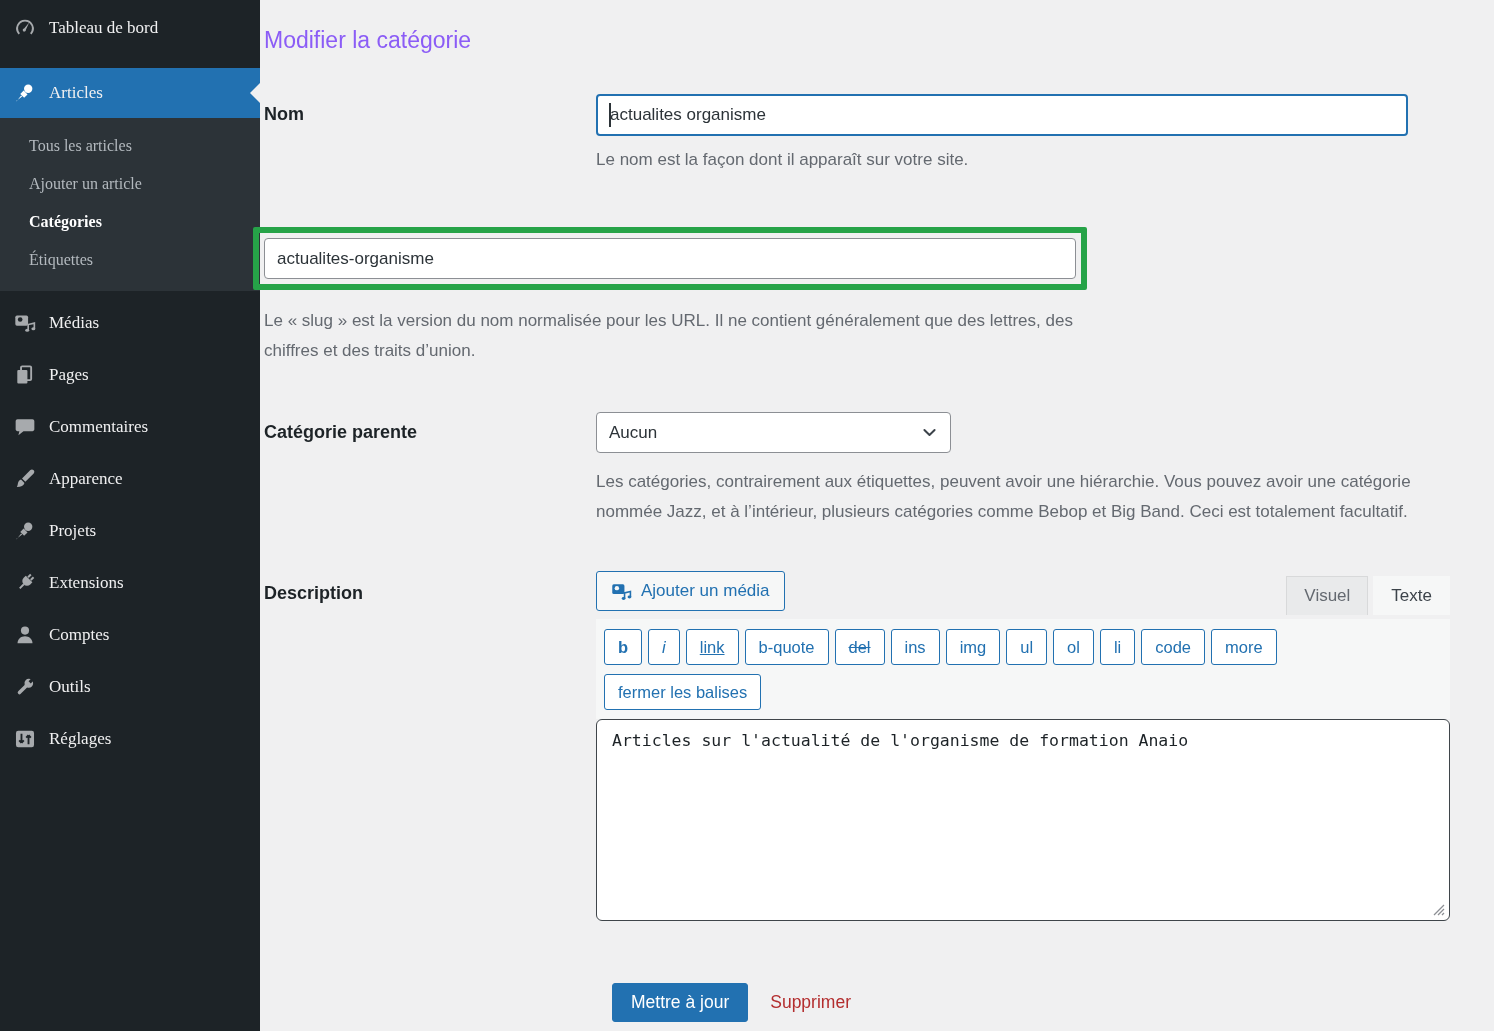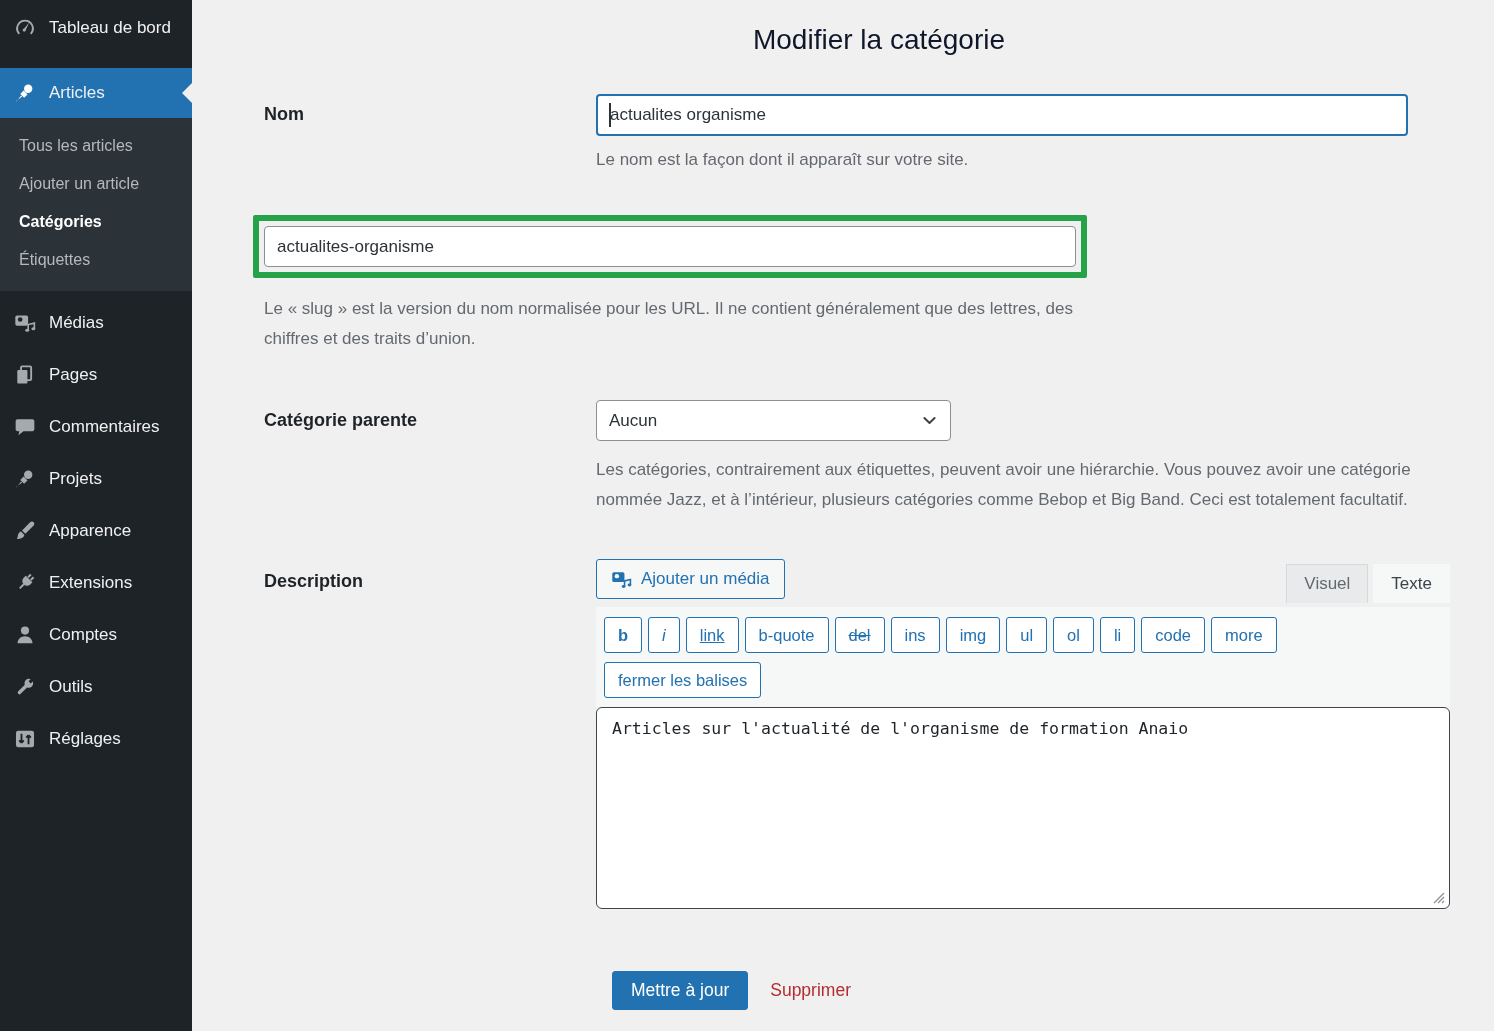--- a/index.html
+++ b/index.html
@@ -4,65 +4,65 @@
 <style>
   * { box-sizing: border-box; }
   html,body { margin:0; padding:0; }
   body {
     width:1494px; height:1031px; overflow:hidden; position:relative;
     background:#f0f0f1; color:#1d2327;
     font-family:"Liberation Sans", sans-serif;
   }
 
   
-  .sidebar { position:absolute; left:0; top:0; width:192px; height:1031px; background:#1d2327; }
+  .sidebar { position:absolute; left:0; top:0; width:260px; height:1031px; background:#1d2327;font-family:Liberation Serif, serif; }
   .mi {
     display:flex; align-items:center; height:52px; padding-left:14px; gap:13px;
     font-size:17px; color:#f0f0f1; cursor:pointer; position:relative;
   }
   .mi .ic { width:22px; height:22px; flex:none; color:#a7aaad; display:inline-flex; }
   .mi .ic svg { width:22px; height:22px; }
   .mi-dash { height:56px; }
   .mi.active { background:#2271b1; height:50px; margin-top:12px; }
   .mi.active .ic { color:#fff; }
   .mi.active .arrow {
     position:absolute; right:0; top:50%; transform:translateY(-50%);
     width:0; height:0; border:10px solid transparent; border-right:10px solid #f0f0f1; border-left:none;
   }
-  .submenu { background:#2c3338; padding:9px 6px 12px; }
+  .submenu { background:#2c3338; padding:9px 16px 12px; }
   .si { padding:10px 12px 10px 13px; font-size:16px; color:#b3b9be; cursor:pointer; }
   .si.current { color:#fff; font-weight:700; }
   .g2 { margin-top:6px; }
   .cut { fill:#1d2327; }
   .cutstroke { stroke:#1d2327; }
 
   
   .content { position:absolute; left:232px; top:0; width:1262px; height:1031px; }
   .page-inner { padding:20px 0 0 32px; }
-  h1.title { font-size:28px; font-weight:400; color:#0f172a; margin:0; line-height:40px;text-align:center; }
+  h1.title { font-size:23px; font-weight:400; color:#8b5cf6; margin:0; line-height:40px; }
 
   .row { display:flex; align-items:flex-start; }
   .label-col { width:332px; flex:none; font-size:18px; font-weight:600; color:#1d2327; padding-top:10px; }
   .field-col { flex:1; min-width:0; }
   .help { font-size:17px; color:#646970; line-height:30px; }
 
   .row-name { margin-top:34px; }
   .input-wrap { position:relative; display:inline-block; }
   .txt-input {
     height:42px; width:812px; border-radius:4px; background:#fff;
     font-family:"Liberation Sans",sans-serif; font-size:17px; color:#2c3338; padding:4px 12px; outline:none;
   }
   .focused { border:2px solid #2271b1; }
   .plain { border:1px solid #8c8f94; }
   .caret { position:absolute; left:13px; top:9px; width:2px; height:24px; background:#2c3338; }
   .row-name .help { margin-top:9px; }
 
   .row-slug { margin-top:40px; }
   .row-slug .label-col { padding-top:26px; }
-  .hl-green { display:inline-block; border:6px solid #26a348; padding:5px; margin-left:-11px; border-radius:2px; }
+  .hl-green { display:inline-block; border:6px solid #26a348; padding:5px; margin-left:-11px; border-radius:2px;margin-top:12px; }
   .row-slug .help { margin-top:16px; max-width:820px; }
 
   .row-parent { margin-top:46px; }
   .select-wrap { position:relative; width:355px; }
   .select-wrap select {
     appearance:none; -webkit-appearance:none; width:355px; height:41px;
     border:1px solid #8c8f94; border-radius:4px; background:#fff; color:#2c3338;
     font-family:"Liberation Sans",sans-serif; font-size:17px; padding:0 42px 0 12px; outline:none;
   }
   .select-wrap .chev { position:absolute; right:13px; top:12px; pointer-events:none; display:inline-flex; }
@@ -177,36 +177,36 @@
       <svg viewBox="0 0 20 20" fill="currentColor">
           <path d="M3.2 3h13.6c.9 0 1.7.8 1.7 1.7v7.4c0 .9-.8 1.7-1.7 1.7H8.6L4 17.4l.9-3.6H3.2c-.9 0-1.7-.8-1.7-1.7V4.7C1.5 3.8 2.3 3 3.2 3z"></path>
         </svg>
     </span>
     <span>Commentaires</span>
   </div>
 
   <div class="mi">
     <span class="ic">
       <svg viewBox="0 0 20 20" fill="currentColor">
+          <path d="M17.9 2.1c.8.8.8 2 0 2.8l-7.6 7.6-3-3 7.6-7.6c.8-.7 2.2-.6 3 .2z"></path>
+          <path d="M6.4 10.5l3.1 3.1c-.6 2.3-3 3.6-6.9 3.6.9-1.1.7-2.4 1.1-3.7.3-1.2 1.3-2.5 2.7-3z"></path>
+        </svg>
+    </span>
+    <span>Apparence</span>
+  </div>
+
+  <div class="mi">
+    <span class="ic">
+      <svg viewBox="0 0 20 20" fill="currentColor">
           <circle cx="12.9" cy="6.1" r="3.8"></circle>
           <path d="M8.8 7.8l3.5 3.5-3.1 3.1-3.5-3.5z"></path>
           <path d="M6.5 12.2 2.4 17.6l-.4-.4 5.4-4.1z"></path>
         </svg>
     </span>
     <span>Projets</span>
-  </div>
-
-  <div class="mi">
-    <span class="ic">
-      <svg viewBox="0 0 20 20" fill="currentColor">
-          <path d="M17.9 2.1c.8.8.8 2 0 2.8l-7.6 7.6-3-3 7.6-7.6c.8-.7 2.2-.6 3 .2z"></path>
-          <path d="M6.4 10.5l3.1 3.1c-.6 2.3-3 3.6-6.9 3.6.9-1.1.7-2.4 1.1-3.7.3-1.2 1.3-2.5 2.7-3z"></path>
-        </svg>
-    </span>
-    <span>Apparence</span>
   </div>
 
   <div class="mi">
     <span class="ic">
       <svg viewBox="0 0 20 20" fill="currentColor">
           <g transform="rotate(45 10 10)">
             <rect x="7.4" y="0.8" width="1.8" height="3.6"></rect>
             <rect x="10.9" y="0.8" width="1.8" height="3.6"></rect>
             <path d="M5.8 4.8h8.5v2.7a4.25 4.25 0 0 1-4.25 4.25A4.25 4.25 0 0 1 5.8 7.5z"></path>
             <rect x="9.2" y="11.6" width="1.7" height="5.2"></rect>

